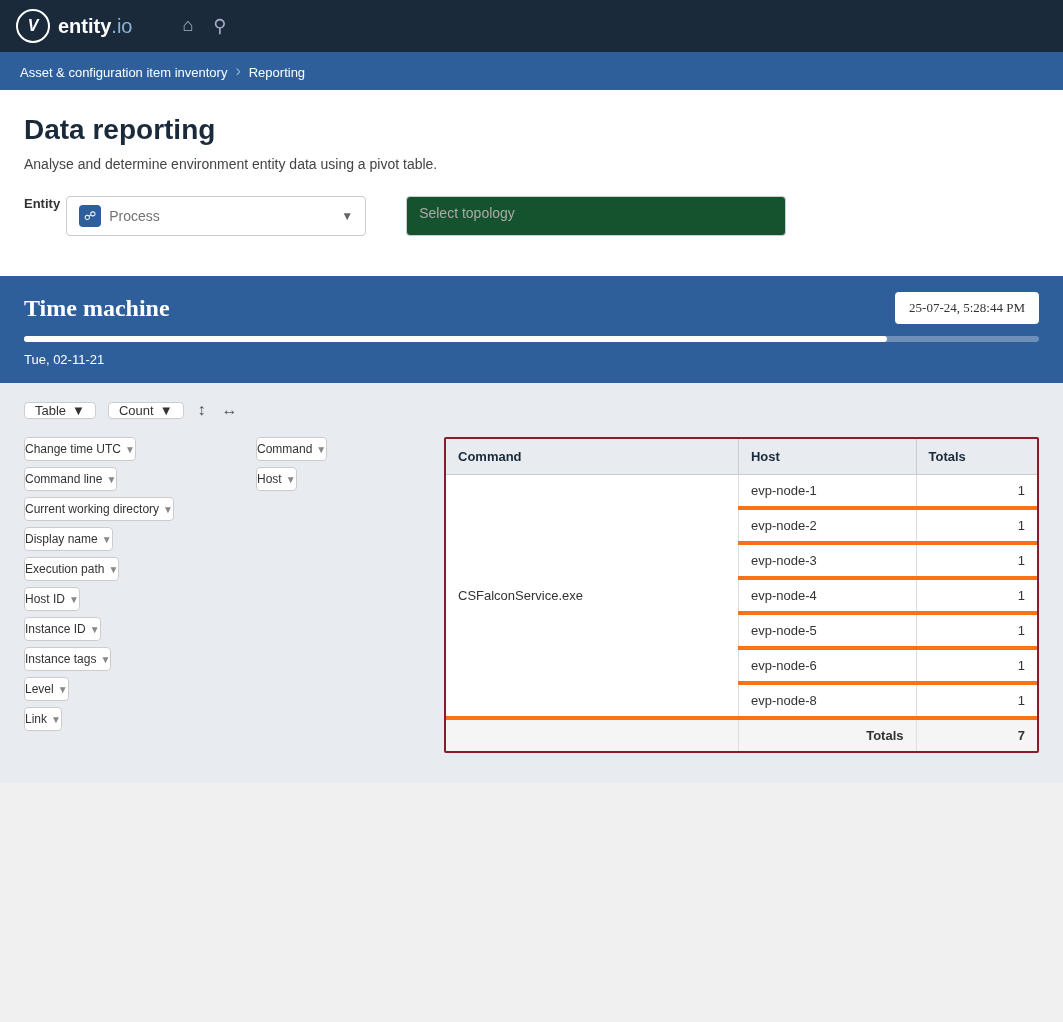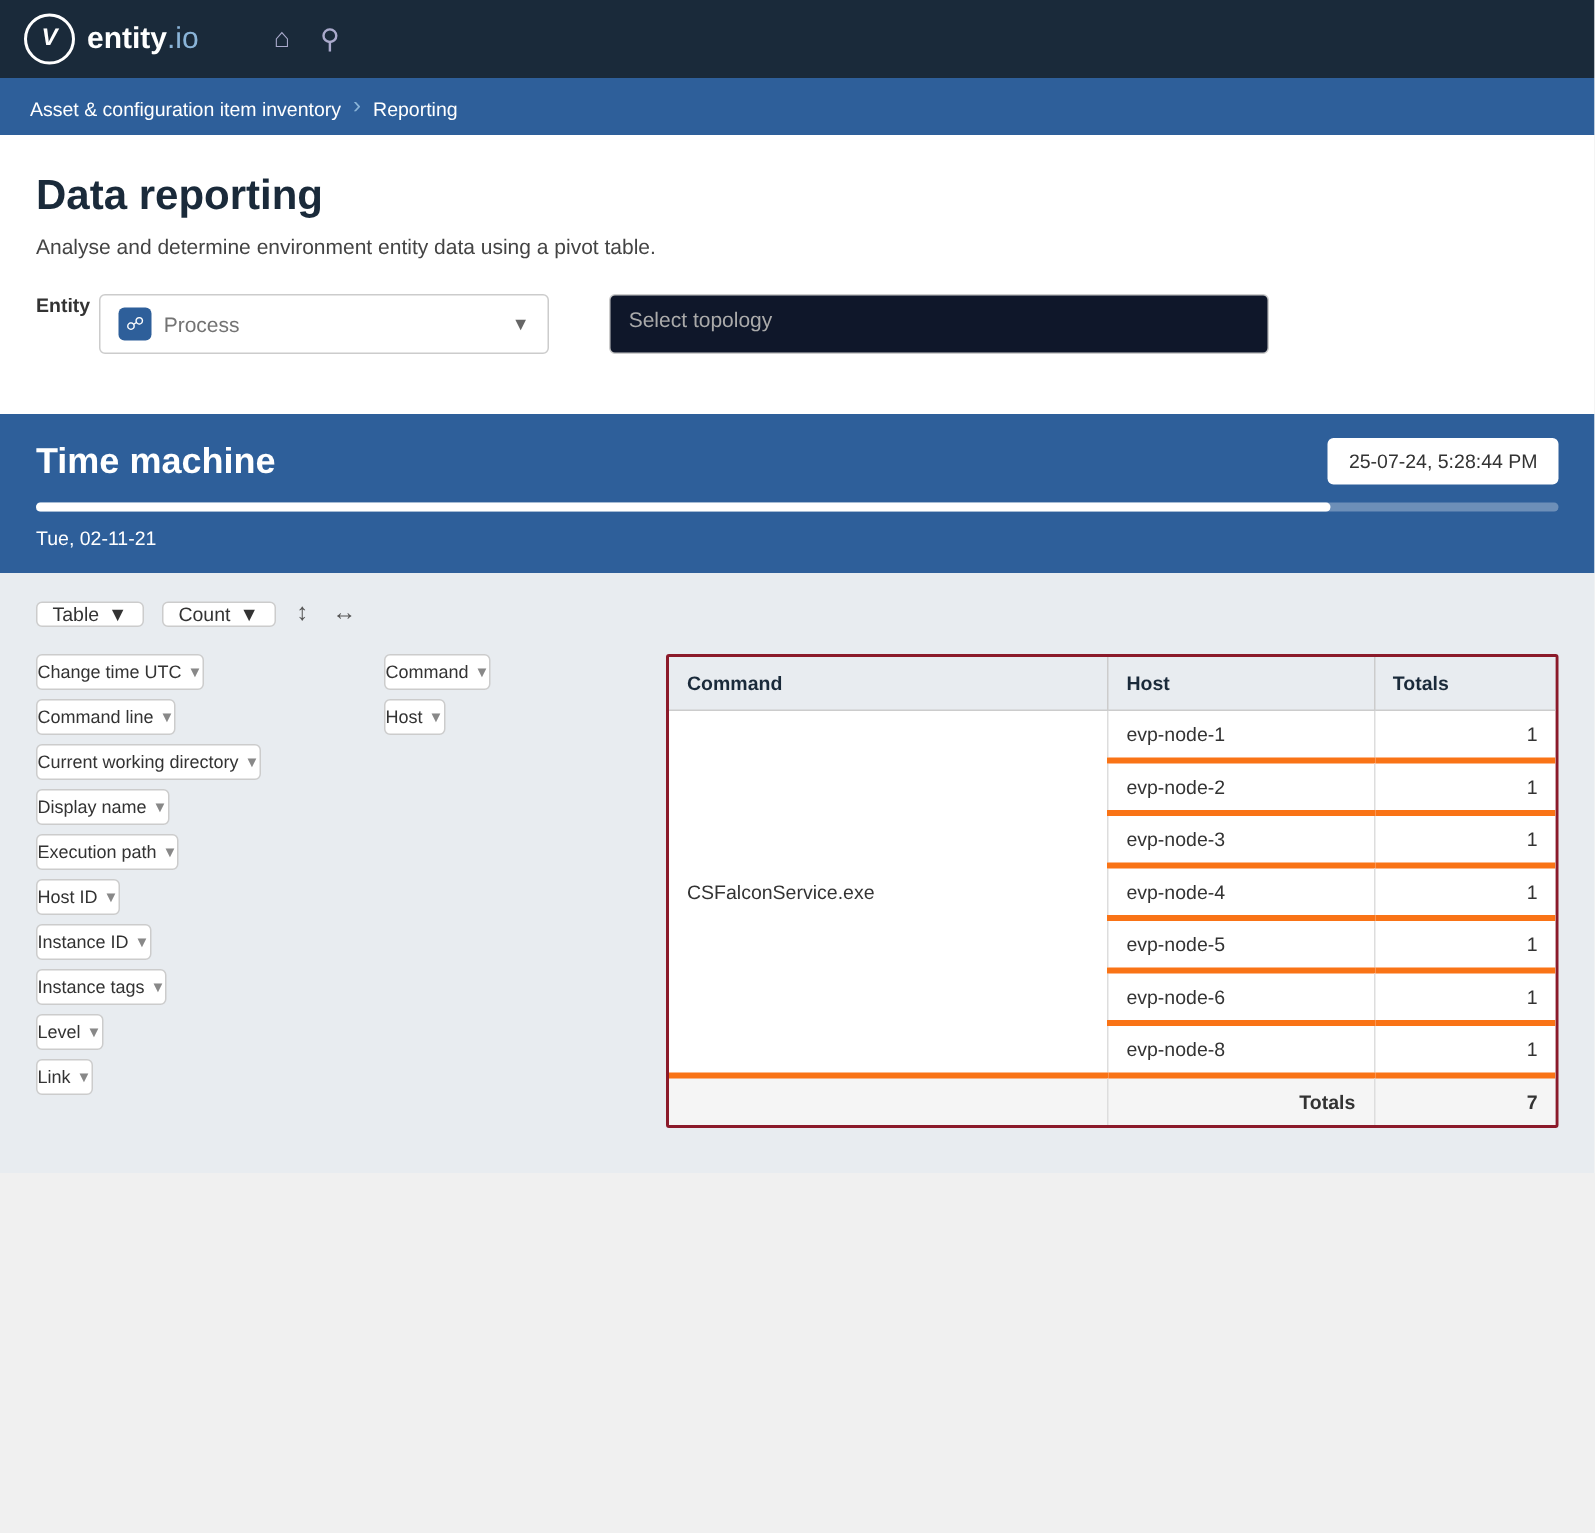--- a/index.html
+++ b/index.html
@@ -108,37 +108,38 @@
       color: white;
       font-size: 12px;
       margin-right: 8px;
     }
     .filter-select-text { flex: 1; color: #737373; }
     .filter-select-arrow { color: #666; font-size: 12px; }
     .filter-topology {
       border: 1px solid #ccc;
       border-radius: 4px;
       padding: 8px 12px;
-      width: 440px;
+      width: 380px;
       color: #aaa;
-      background: #0f172a;
+      background: #14532d;
       cursor: pointer;
     }
 
     
     .time-machine {
       background: #2e5f9a;
       margin: 0 -24px;
       padding: 16px 24px;
     }
     .time-machine-header {
       display: flex;
       justify-content: space-between;
       align-items: center;
       margin-bottom: 12px;
+      font-family: Liberation Serif, serif;
     }
     .time-machine-title {
       color: white;
       font-size: 24px;
       font-weight: bold;
     }
     .time-machine-datetime {
       background: white;
       border-radius: 4px;
       padding: 8px 14px;

